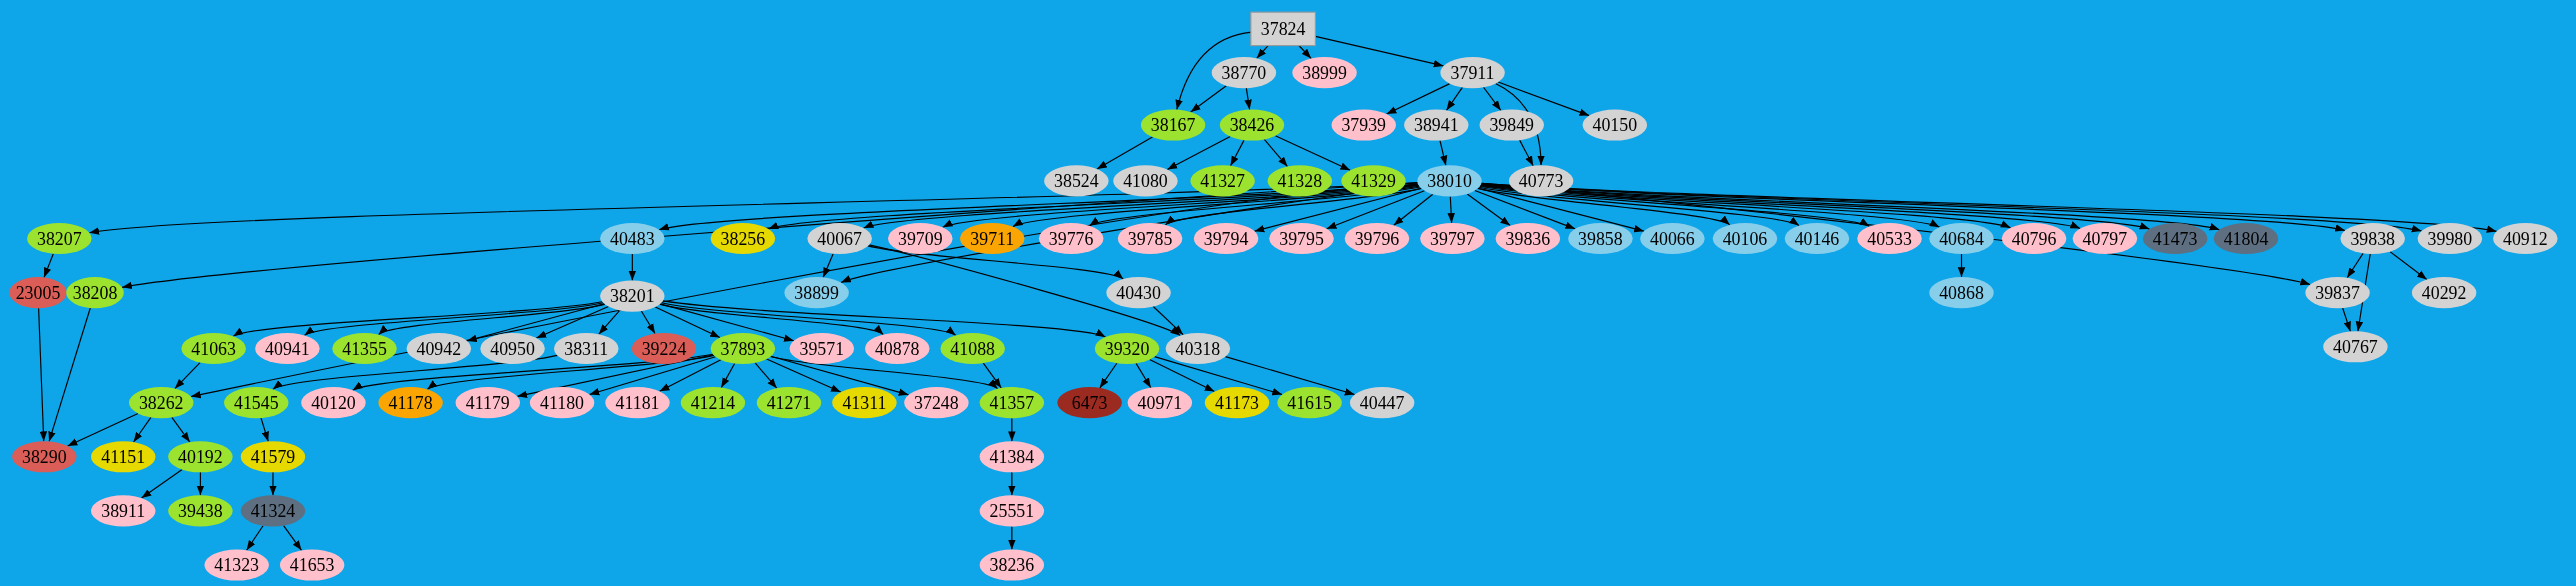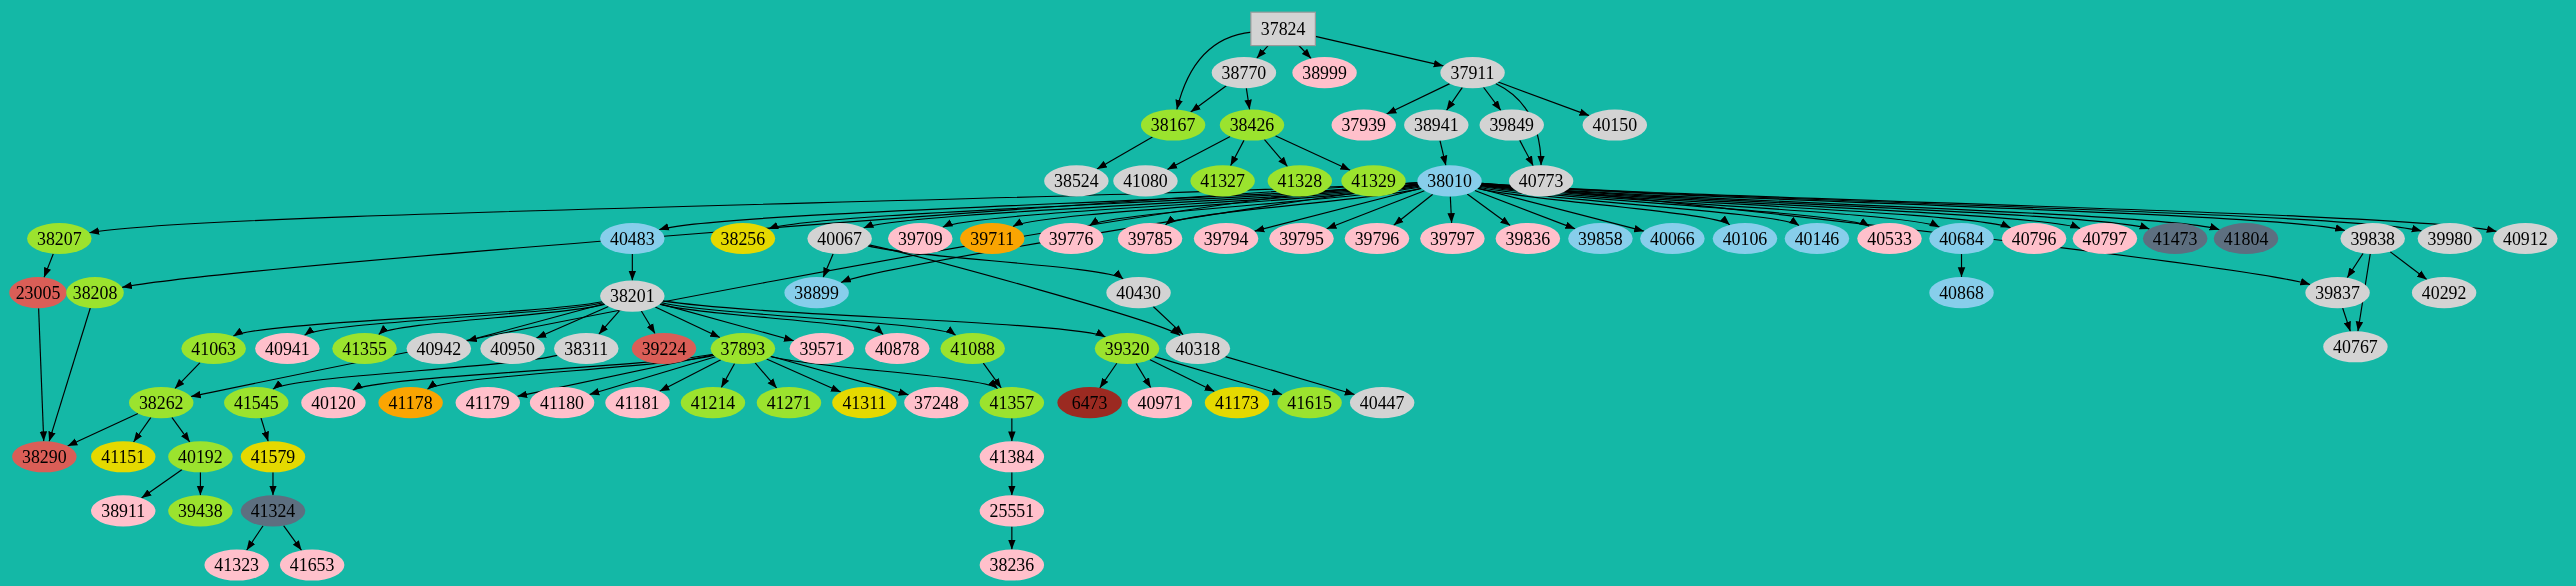--- a/index.html
+++ b/index.html
@@ -1,16 +1,16 @@
 <!DOCTYPE html>
 <html style="font-size:9.2px"><head>
 <meta charset="utf-8">
 <style>
   html,body{margin:0;padding:0;background:#ffffff;}
-  .viewport{position:relative;width:2576px;height:587px;background:#14b8a6;overflow:hidden;
+  .viewport{position:relative;width:2576px;height:587px;background:#0ea5e9;overflow:hidden;
             font-family:"Liberation Serif", serif;}
   svg{display:block;}
   .edge{stroke:#000;fill:none;stroke-width:2px;}
   .node-label{font-family:"Liberation Serif", serif;font-size:31px;fill:#000;
               text-anchor:middle;pointer-events:none;}
 </style>
 </head>
 <body>
 
 <div class="viewport">

